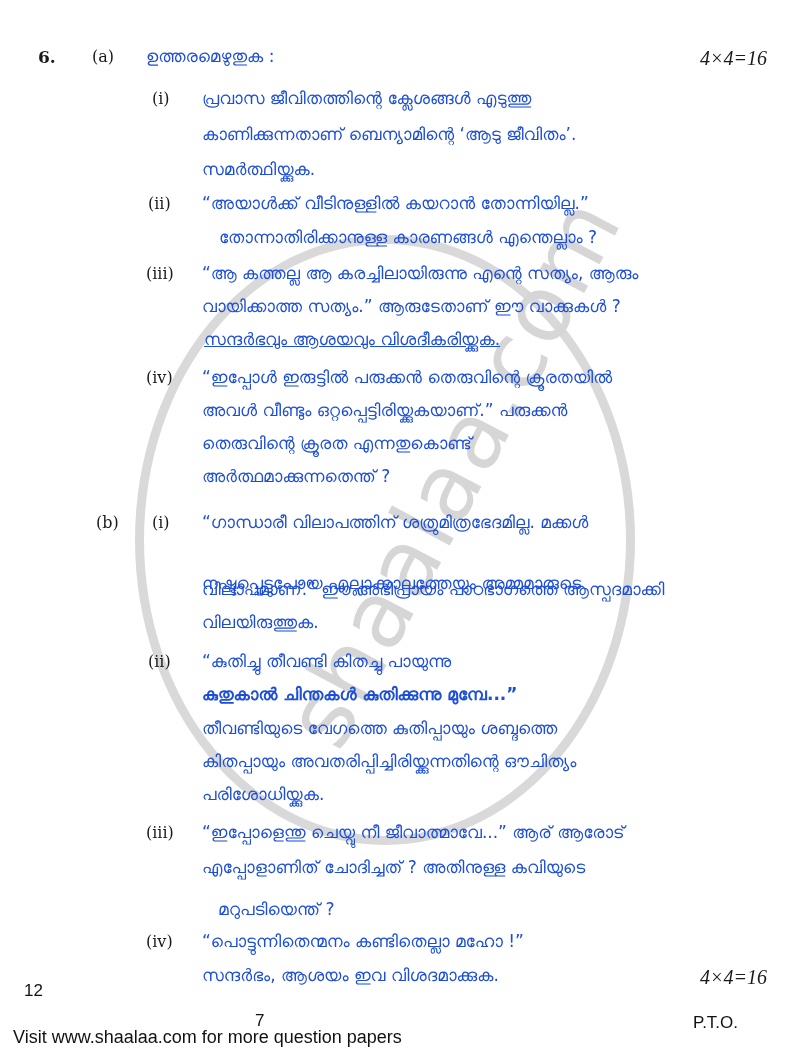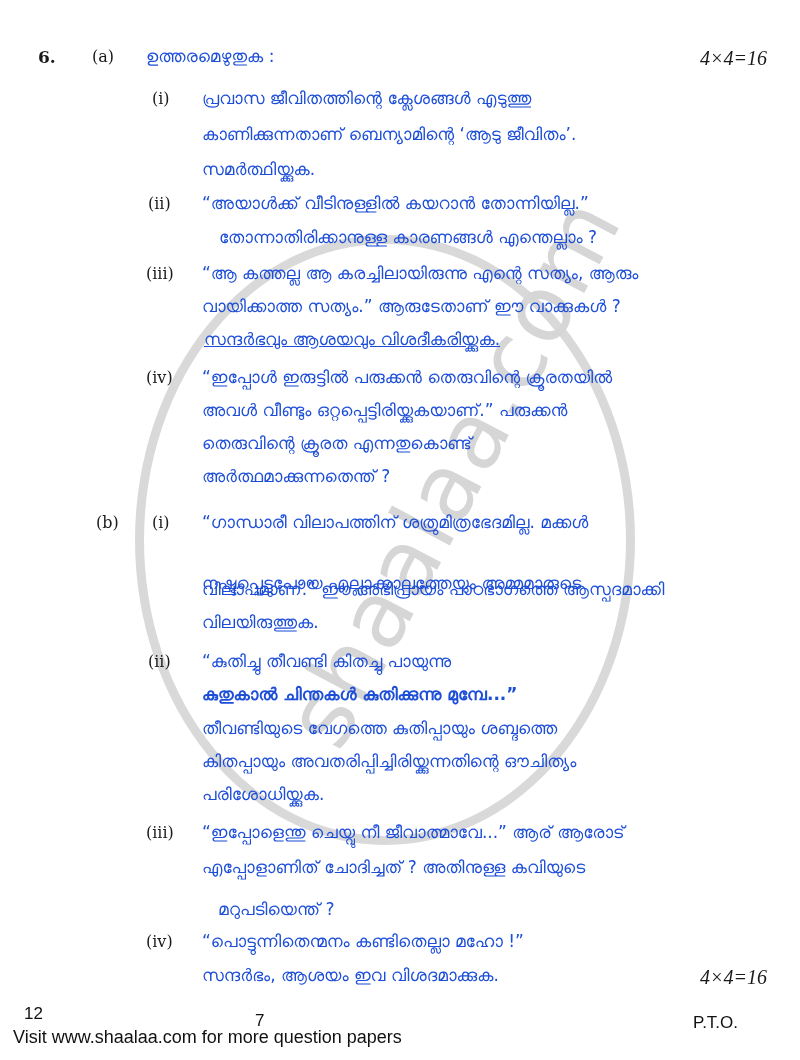--- a/index.html
+++ b/index.html
@@ -71,18 +71,18 @@
   <div class="line roman" style="left:146px; top:823px;">(iii)</div>
   <div class="line ml" style="left:202px; top:822px;">“ഇപ്പോളെന്തു ചെയ്വു നീ ജീവാത്മാവേ...” ആര് ആരോട്</div>
   <div class="line ml" style="left:202px; top:857px;">എപ്പോളാണിത്  ചോദിച്ചത്  ?  അതിനുള്ള  കവിയുടെ</div>
   <div class="line ml" style="left:218px; top:891px;margin-top:8px;">മറുപടിയെന്ത് ?</div>
 
   <div class="line roman" style="left:146px; top:932px;">(iv)</div>
   <div class="line ml" style="left:202px; top:931px;">“പൊട്ടുന്നിതെന്മനം കണ്ടിതെല്ലാ മഹോ !”</div>
   <div class="line ml" style="left:202px; top:965px;">സന്ദർഭം, ആശയം ഇവ വിശദമാക്കുക.</div>
   <div class="line marks" style="left:700px; top:966px;">4×4=16</div>
 
-  <div class="footer" style="left:24px; top:1004px;">12</div>
+  <div class="footer" style="left:24px; top:981px;">12</div>
   <div class="footer" style="left:255px; top:1011px;">7</div>
   <div class="footer" style="left:693px; top:1013px;">P.T.O.</div>
   <div class="footer" style="left:13px; top:1027px; font-size:18px;">Visit www.shaalaa.com for more question papers</div>
 
 </div>
 
 </body></html>

